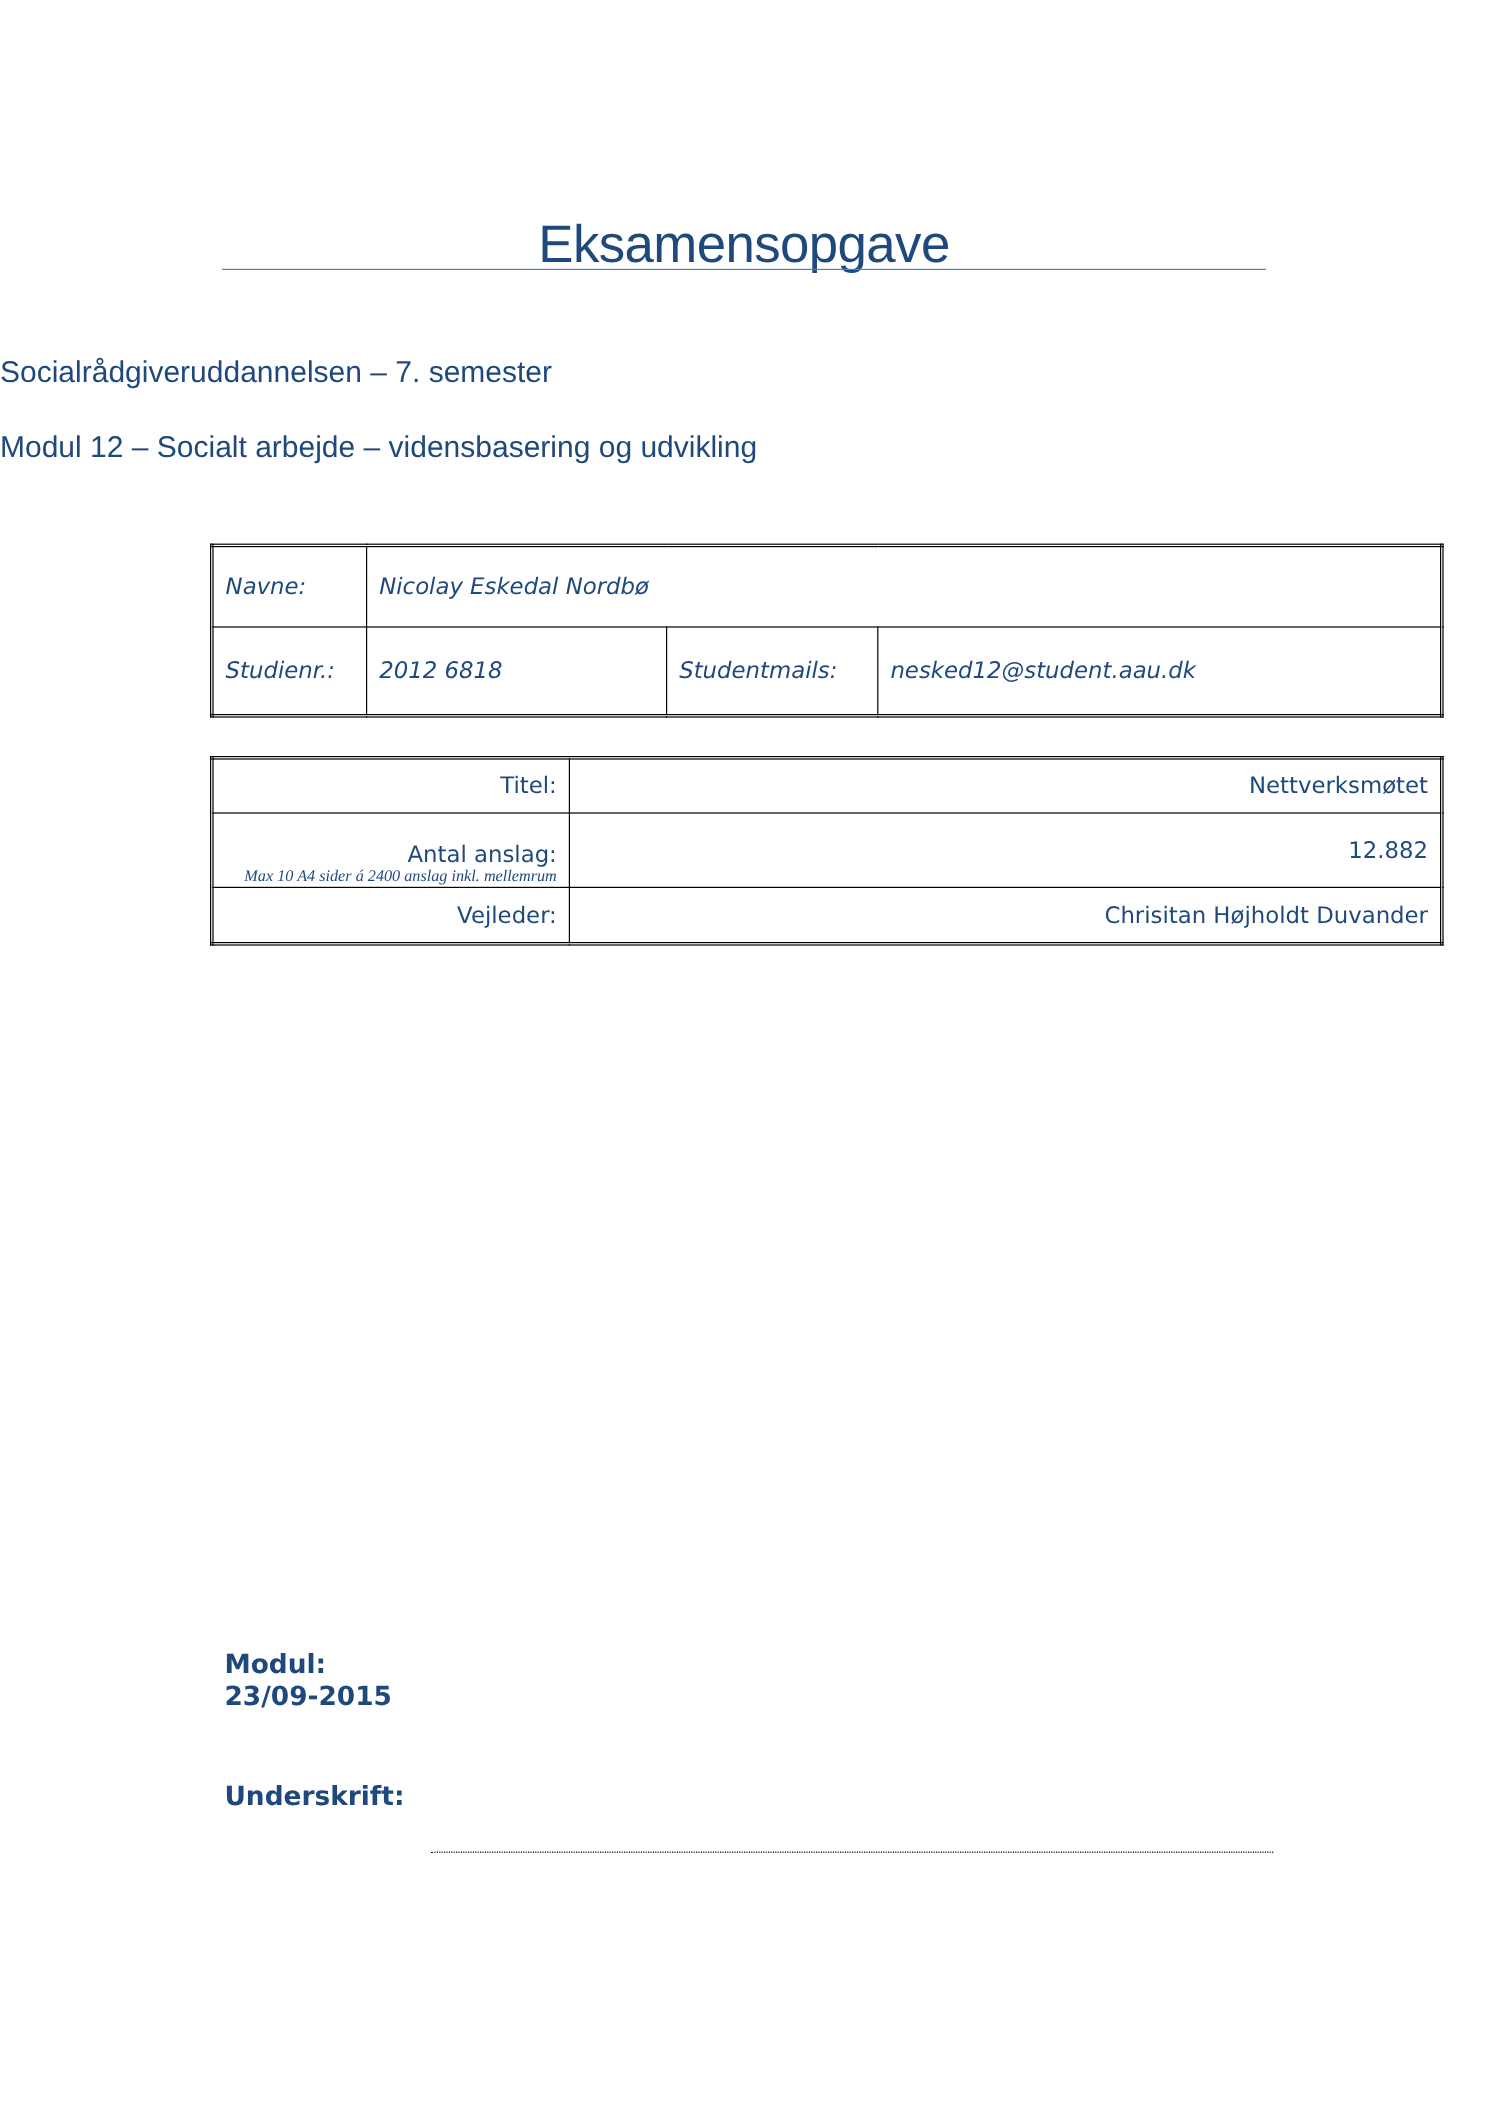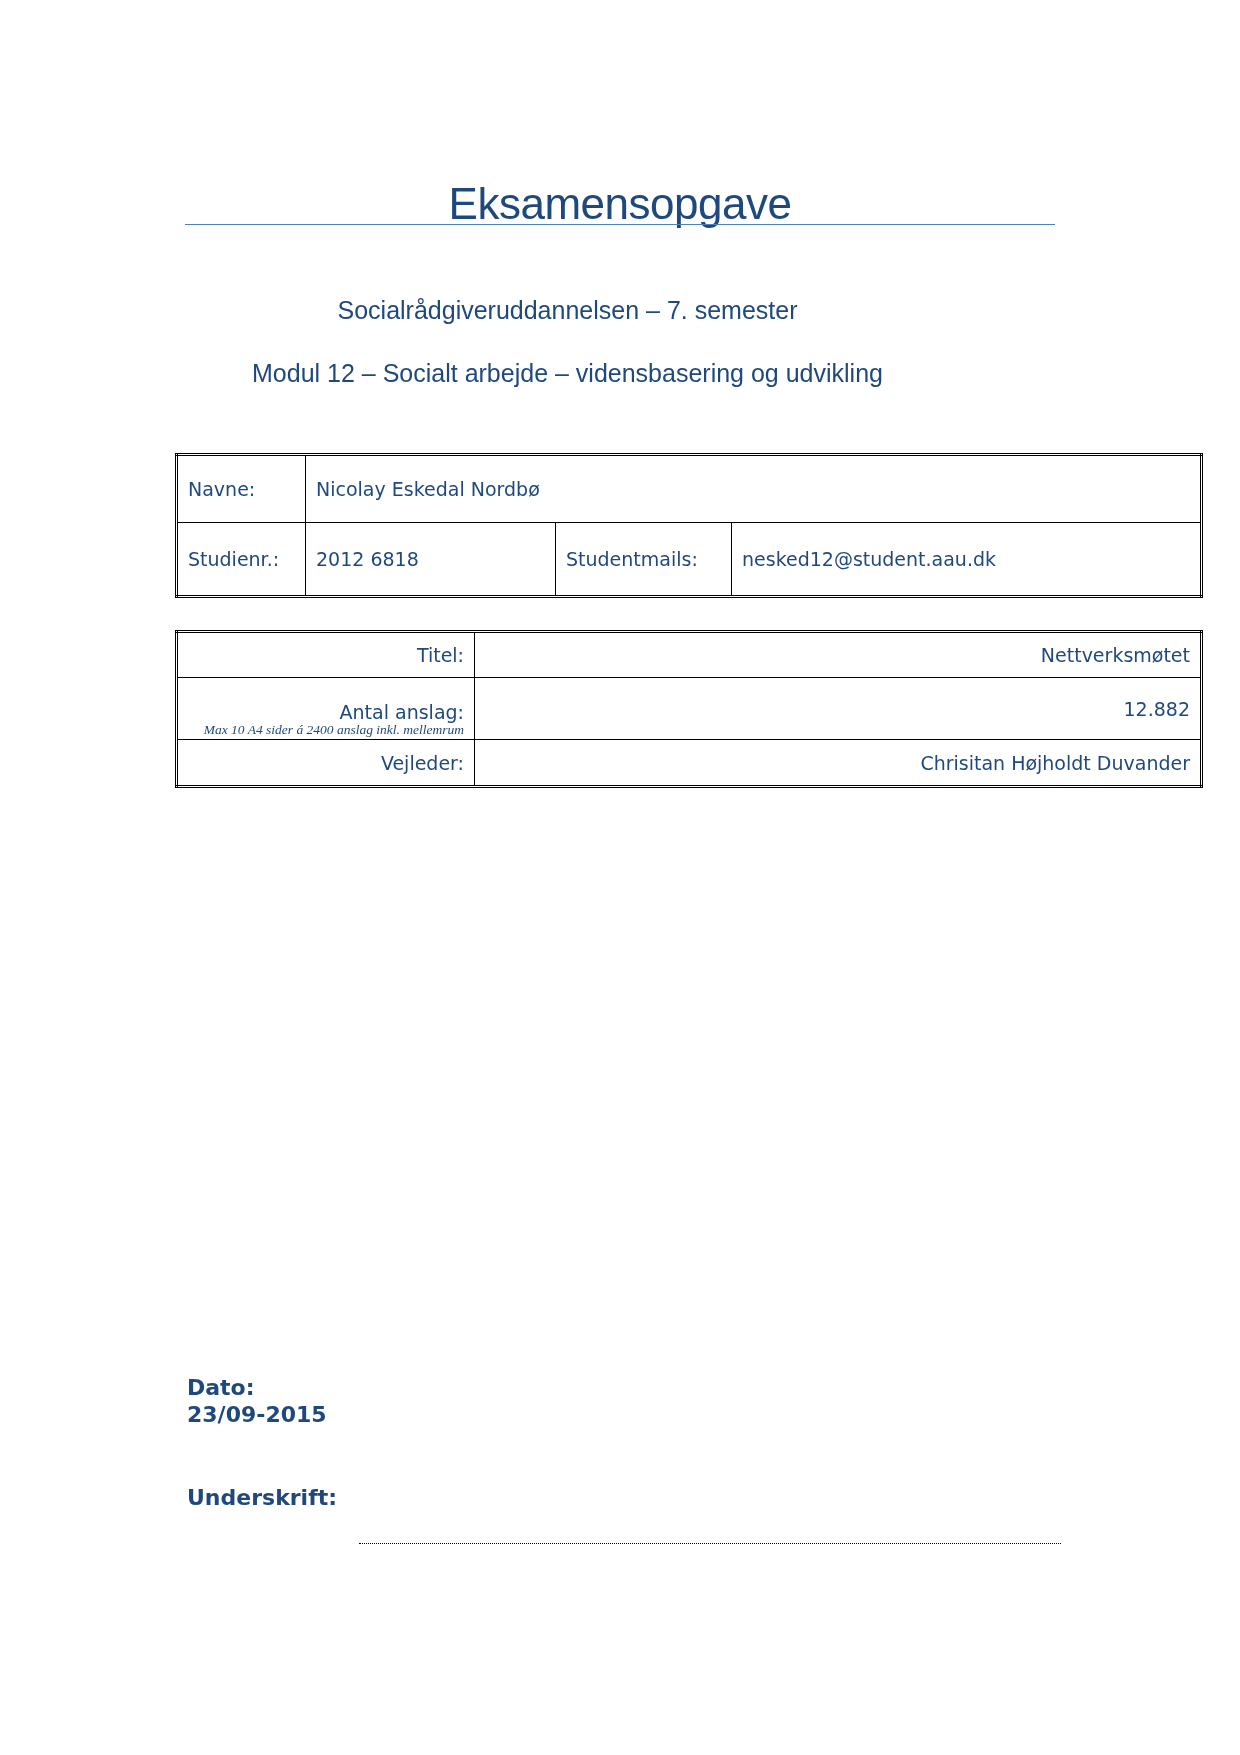--- a/index.html
+++ b/index.html
@@ -8,32 +8,32 @@
       position: absolute; left: 0; width: 1240px; top: 150px;
       text-align: center; color: #1f497d;
       font-family: "Liberation Sans", sans-serif; font-size: 44px; font-weight: normal;
       letter-spacing: -0.5px;
     }
     .title-rule {
       position: absolute; left: 185px; top: 224px; width: 870px; height: 0;
       border-top: 1.5px solid #4f81bd;
     }
     .subtitle {
-      position: absolute; left: 0; width: 1135px; text-align: center;
+      position: absolute; left: 0; width: 1135px; text-align: left;
       color: #1f497d; font-family: "Liberation Sans", sans-serif; font-size: 25px;
     }
     .sub1 { top: 296px; }
     .sub2 { top: 359px; }
     table.info {
       position: absolute; left: 175px; width: 1028px;
       border: 3px double #000; border-collapse: collapse;
       font-family: "DejaVu Sans", sans-serif; color: #1f497d; font-size: 19px;
     }
     table.info td { border: 1px solid #000; padding: 0 10px; vertical-align: middle; }
-    .t1 { top: 453px; }
+    .t1 { top: 453px; font-style: italic; }
     .t1 tr.r1 td { height: 66px; }
     .t1 tr.r2 td { height: 72px; }
     .t2 { top: 630px; text-align: right; }
     .t2 tr.r1 td { height: 44px; }
     .t2 tr.r2 td { height: 61px; }
     .t2 tr.r3 td { height: 45px; }
     .t2 tr.r4 td { height: 45px; }
     .label-main { display: block; line-height: 20px; margin-top: 23px; }
     .label-note {
       display: block; font-family: "Liberation Serif", serif; font-style: italic;
@@ -99,16 +99,16 @@
     </td>
     <td>12.882</td>
   </tr>
   <tr class="r3">
     <td>Vejleder:</td>
     <td>Chrisitan Højholdt Duvander</td>
   </tr>
 </tbody>
   </table>
 
-<div class="footer-label dato-label">Dato:</div>
+<div class="footer-label dato-label">Modul:</div>
 <div class="footer-label dato-value">23/09-2015</div>
 <div class="footer-label sign-label">Underskrift:</div>
 <div class="sign-line"></div>
 
 </body></html>

